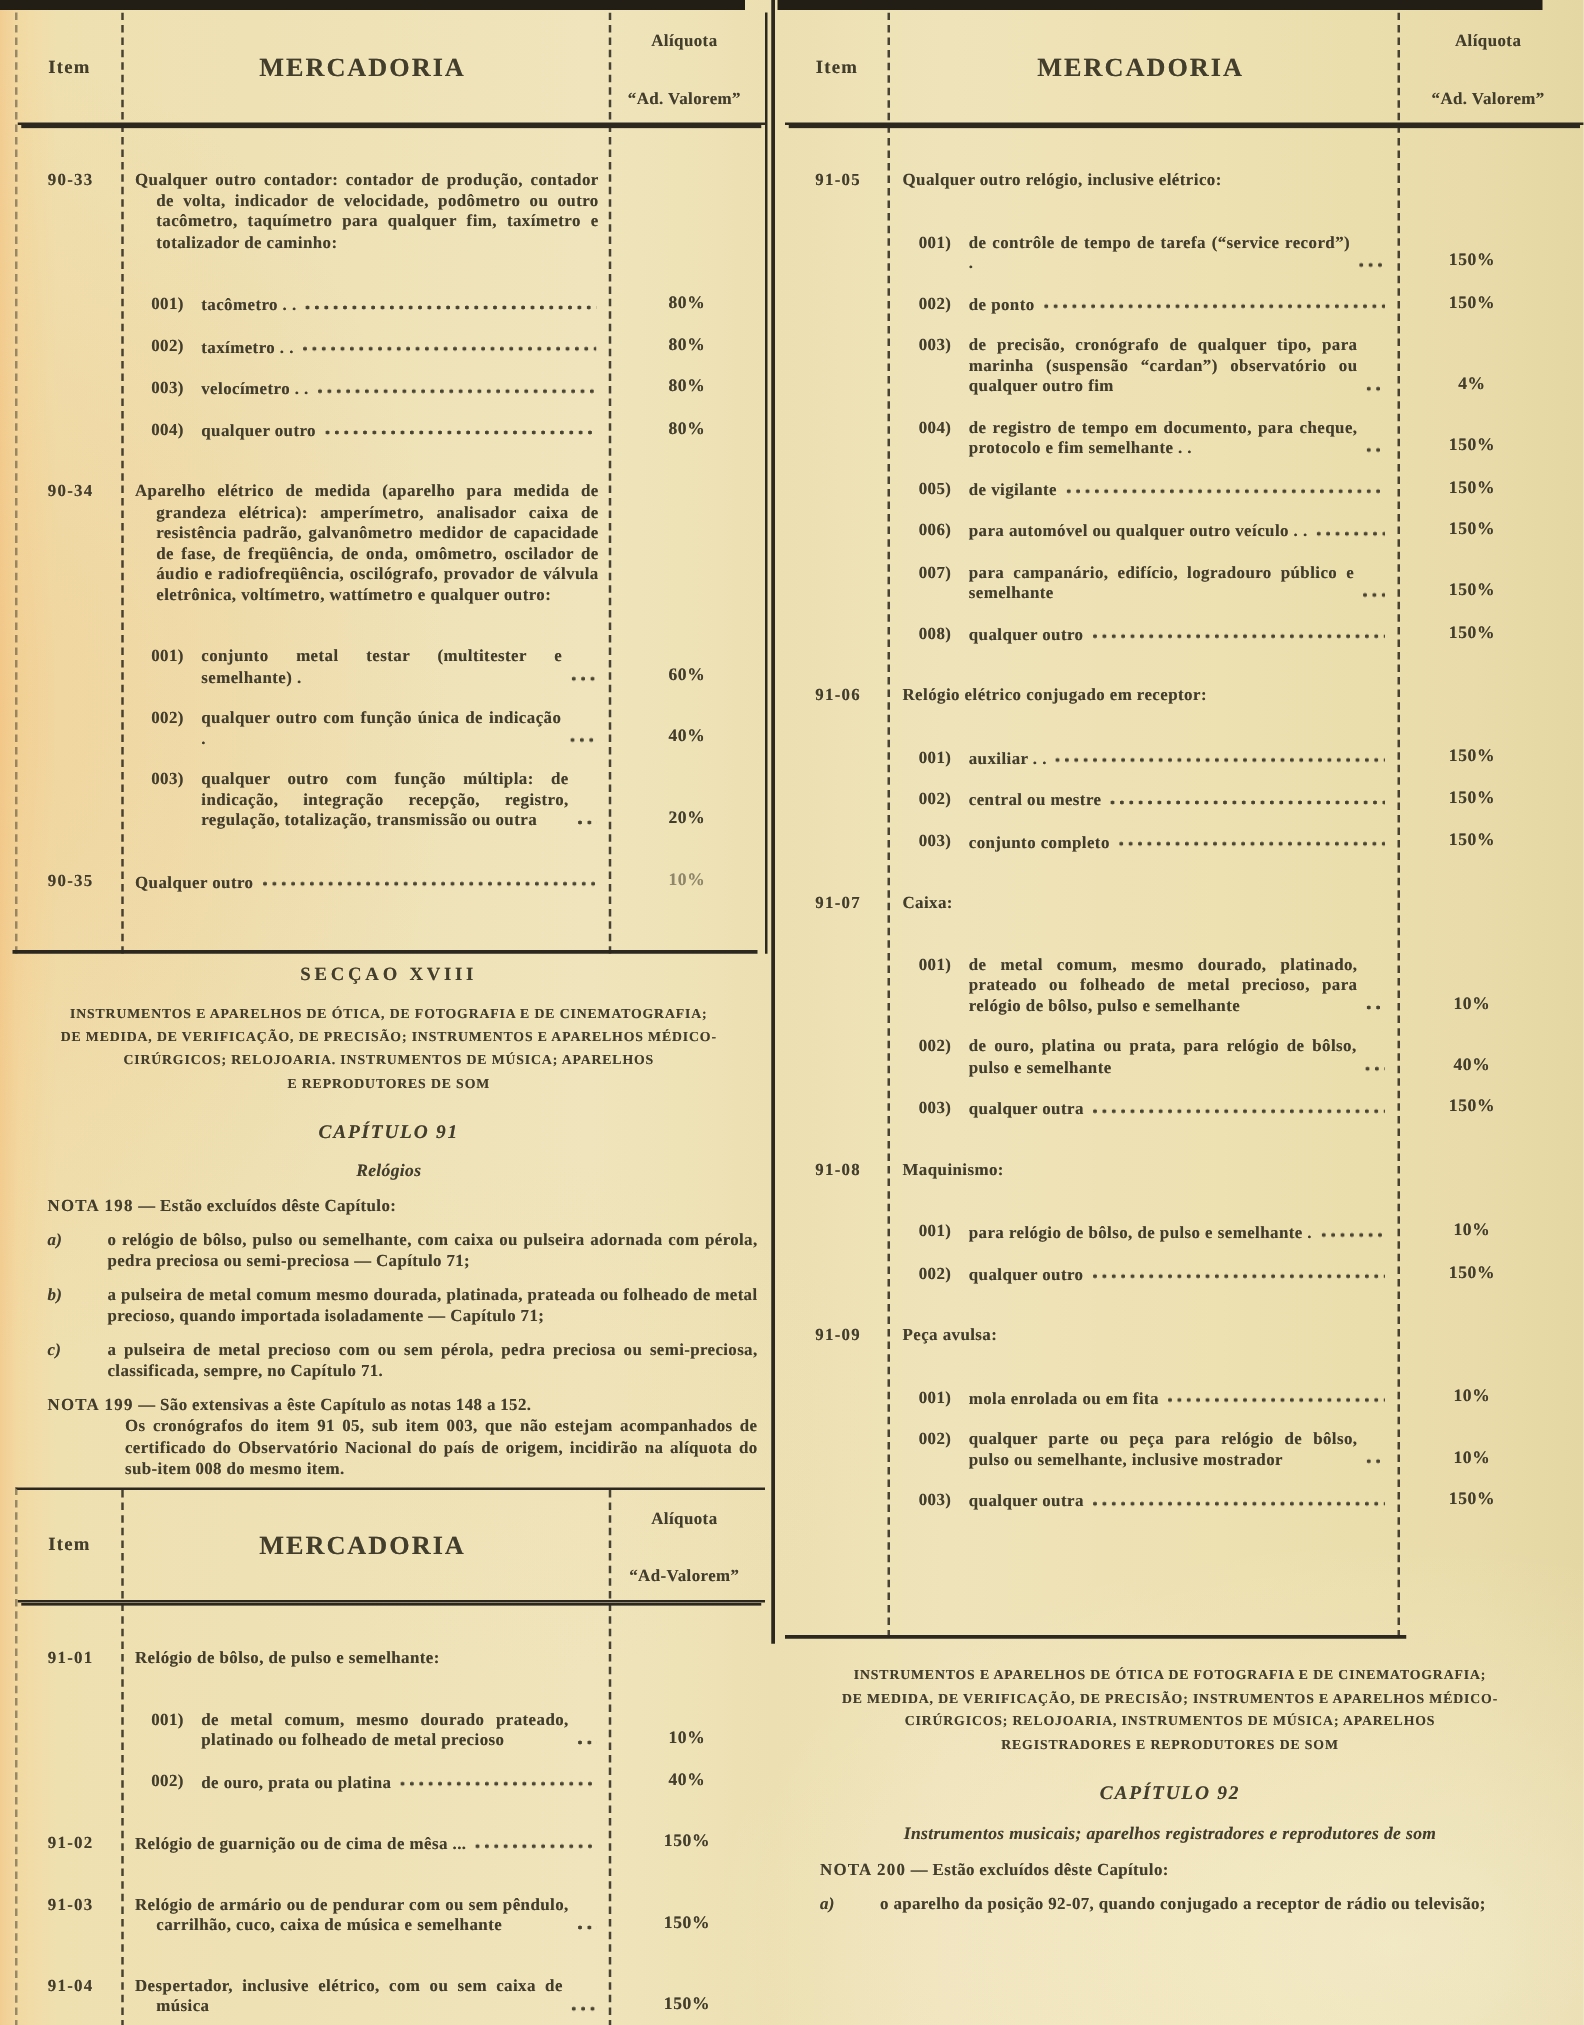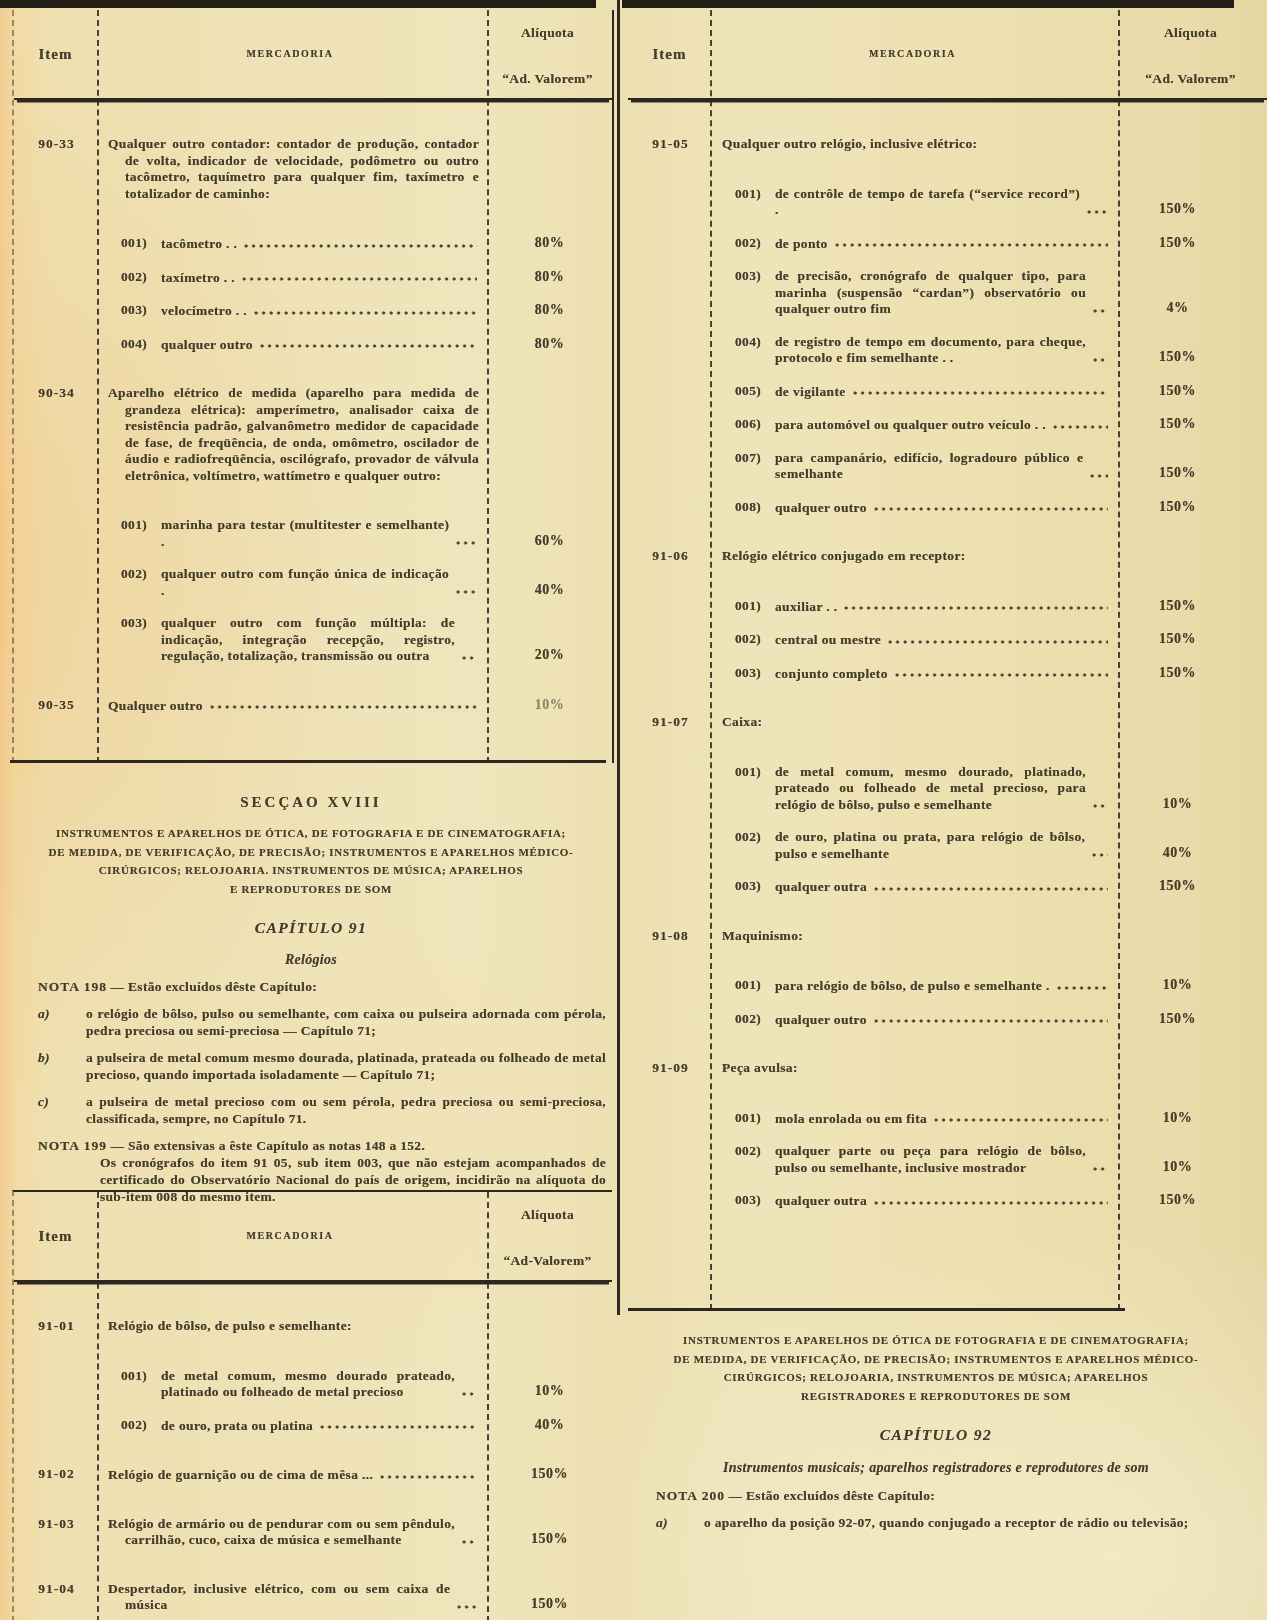--- a/index.html
+++ b/index.html
@@ -21,21 +21,21 @@
        font-weight:bold; letter-spacing:.35px; text-shadow:0 0 .5px rgba(67,61,44,.55);}
   #t1{left:12px; top:10px; width:598px; height:753px; border-right:2.5px solid #2c2820; border-left:2px dashed rgba(44,40,31,.45);}
   #t2{left:12px; top:1190px; width:598px; height:430px; border-top:2.5px solid #2c2820; border-left:2px dashed rgba(44,40,31,.45);}
   #tr{left:628px; top:10px; width:639px; height:1300px;}
   .vl{position:absolute; top:0; bottom:0; width:0; border-left:2.5px dashed rgba(42,38,29,.85);}
   #t1 .vla,#t2 .vla{left:83px;} #t1 .vlb,#t2 .vlb{left:473px;}
   #tr .vla{left:82px;} #tr .vlb{left:490px;}
   .thead{position:relative; display:flex; align-items:stretch; height:88px;
          border-bottom:2.5px solid #2c2820; box-shadow:0 5.5px 0 -3px #2c2820;}
   .thead .ci{width:83px; display:flex; align-items:center; justify-content:center; font-size:15px; letter-spacing:1px;}
-  .thead .cm{flex:1; display:flex; align-items:center; justify-content:center; font-size:10px; letter-spacing:1.6px;}
+  .thead .cm{flex:1; display:flex; align-items:center; justify-content:center; font-size:21px; letter-spacing:1.6px;}
   .thead .cr{display:flex; flex-direction:column; justify-content:space-between; align-items:center; padding:15px 2px 11px; font-size:13.5px;}
   .cr{width:125px;} #tr .cr{width:149px;}
   .tbodyc{position:relative;}
   .row{display:flex; align-items:stretch;}
   .row .ci{width:83px; text-align:center; align-self:flex-start; letter-spacing:1px; padding-left:2px; box-sizing:border-box;}
   .row .cm{flex:1; min-width:0; padding:0 8px 0 6px;}
   .row .cr{text-align:center; align-self:flex-end; font-size:14px; letter-spacing:.5px; padding-bottom:1px; box-sizing:border-box;}
   #tr .row .cr{padding-right:30px;}
   .entry{margin-top:32px;} .tbodyc > .entry:first-child{margin-top:36px;}
   .sub{margin-top:16px;} .entry + .sub{margin-top:33px;}
@@ -49,21 +49,21 @@
   #tr .sub .txt{max-width:316px;}
   .dots{flex:1 1 22px; min-width:16px; height:12px; margin:0 2px 1px 6px; align-self:flex-end;
         background-image:radial-gradient(circle at 3px 6px,#4a4432 1.35px,rgba(74,68,50,0) 1.8px);
         background-size:7.5px 12px; background-repeat:repeat-x; background-position:left bottom;}
   .faded{opacity:.55;}
   
   .sec{position:absolute; text-align:center; font-weight:bold; font-size:13.5px;
        text-shadow:0 0 .5px rgba(67,61,44,.5); letter-spacing:.3px;}
   #sec1{left:12px; top:772px; width:598px;}
   #sec2{left:630px; top:1318px; width:612px;}
-  .sec .title{font-size:15px; letter-spacing:3px; margin-top:22px;}
+  .sec .title{font-size:15px; letter-spacing:3px; }
   .sec .subt{margin-top:13px; font-size:11px; line-height:18.5px; letter-spacing:.7px;}
   .sec .chap{font-style:italic; font-size:15.5px; letter-spacing:1.4px; margin-top:21px;}
   .sec .chapsub{font-style:italic; font-size:14px; margin-top:15px;}
   #sec2 .chapsub{max-width:500px; margin-left:auto; margin-right:auto; line-height:17.5px;}
   .sec .nota{text-align:left; margin-top:10px; padding-left:26px; line-height:17px;}
   .nota .nlabel{letter-spacing:1px;}
   .noteitem{display:flex; text-align:left; margin-top:11px; padding-left:26px; line-height:16.5px;}
   .noteitem .lbl{flex:0 0 48px; font-style:italic;}
   .noteitem .ntx{flex:1; text-align:justify; padding-right:4px;}
   .nota2body{text-align:justify; text-align-last:left; padding-left:88px; padding-right:4px; line-height:16.8px; margin-top:1px;}
@@ -136,21 +136,21 @@
         <div class="ci">90-34</div>
         <div class="cm">
           <span class="desc">Aparelho elétrico de medida (aparelho para medida de grandeza elétrica): amperímetro, analisador caixa de resistência padrão, galvanômetro medidor de capacidade de fase, de freqüência, de onda, omômetro, oscilador de áudio e radiofreqüência, oscilógrafo, provador de válvula eletrônica, voltímetro, wattímetro e qualquer outro:</span>
         </div>
         <div class="cr rate"></div>
       </div>
       <div class="row sub">
         <div class="ci"></div>
         <div class="cm">
           <span class="code">001)</span>
-          <span class="txt">marinha para testar (multitester e semelhante) .</span>
+          <span class="txt">conjunto metal testar (multitester e semelhante) .</span>
           <span class="dots"></span>
         </div>
         <div class="cr rate">60%</div>
       </div>
       <div class="row sub">
         <div class="ci"></div>
         <div class="cm">
           <span class="code">002)</span>
           <span class="txt">qualquer outro com função única de indicação .</span>
           <span class="dots"></span>

